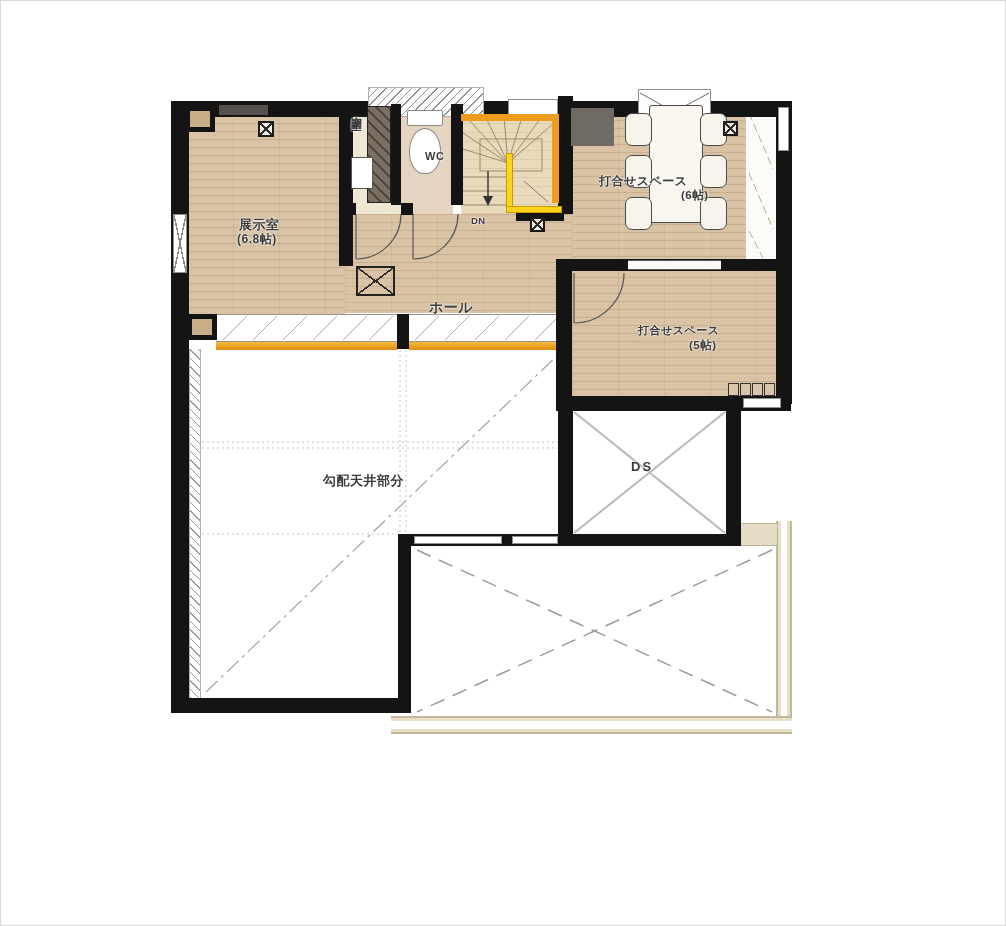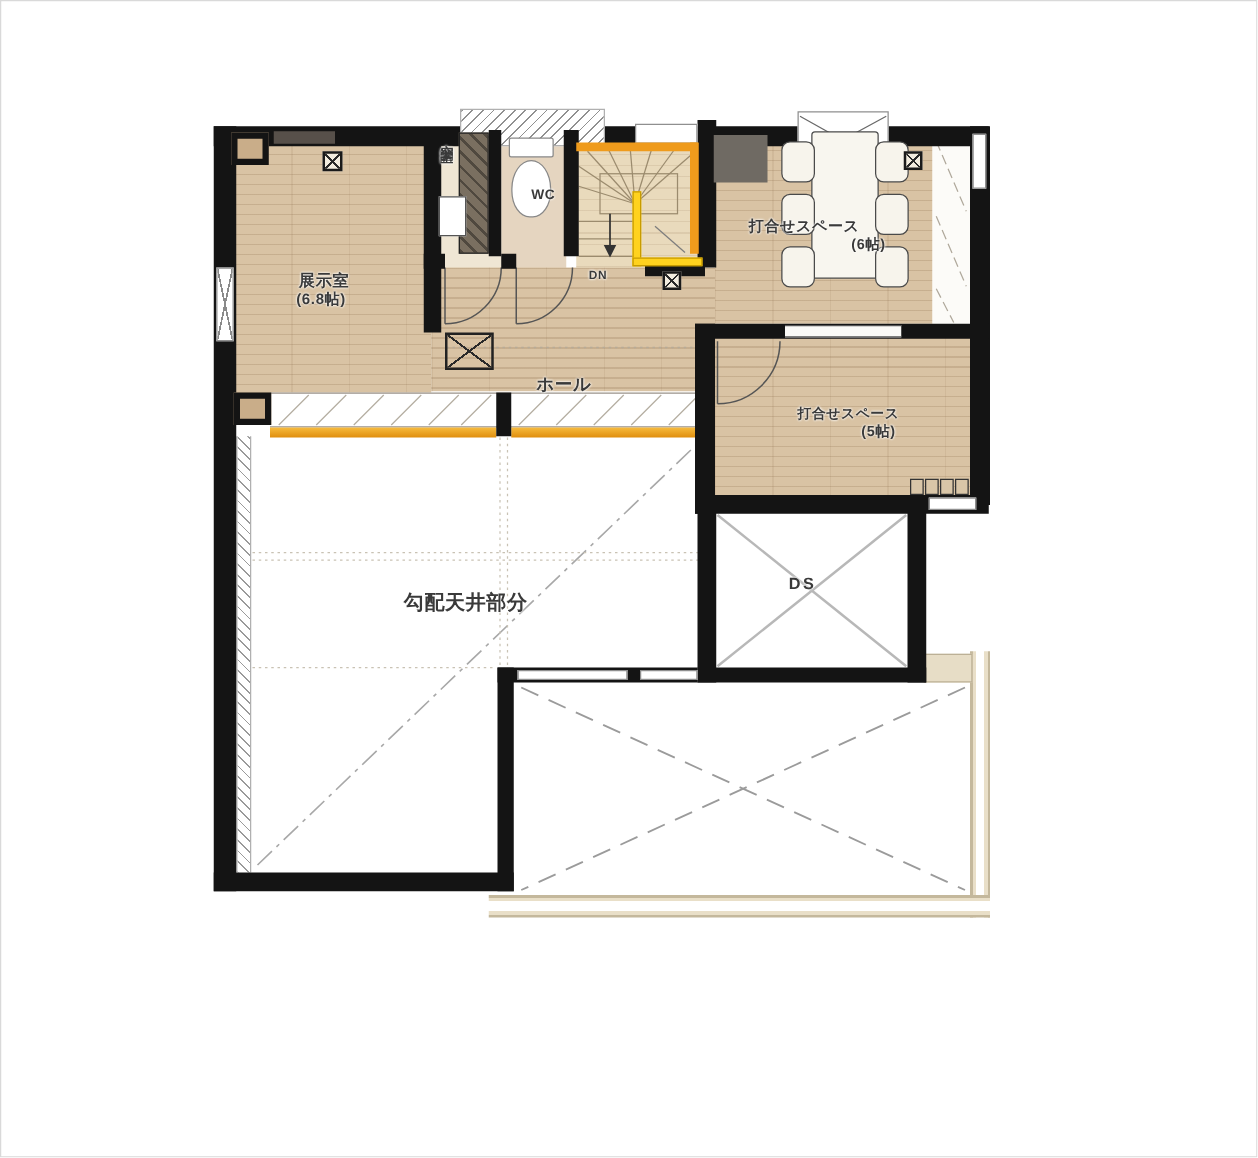--- a/index.html
+++ b/index.html
@@ -228,15 +228,15 @@
   <div class="lbl" style="left:236px;top:230px;font-size:12px;">(6.8帖)</div>
   <div class="lbl" style="left:349px;top:106px;font-size:10.5px;writing-mode:vertical-rl;letter-spacing:2px;">空調室</div>
   <div class="lbl" style="left:424px;top:149px;font-size:11px;">WC</div>
   <div class="lbl" style="left:470px;top:214px;font-size:9.5px;">DN</div>
   <div class="lbl" style="left:428px;top:250px;font-size:14px;margin-top:48px;">ホール</div>
   <div class="lbl" style="left:598px;top:172px;font-size:12px;">打合せスペース</div>
   <div class="lbl" style="left:680px;top:187px;font-size:11.5px;">(6帖)</div>
   <div class="lbl" style="left:637px;top:322px;font-size:11px;">打合せスペース</div>
   <div class="lbl" style="left:688px;top:337px;font-size:11.5px;">(5帖)</div>
   <div class="lbl" style="left:630px;top:458px;font-size:13px;letter-spacing:2px;">DS</div>
-  <div class="lbl" style="left:322px;top:471px;font-size:16px;text-align:center;">勾配天井部分</div>
+  <div class="lbl" style="left:322px;top:471px;font-size:13px;text-align:center;">勾配天井部分</div>
 
 </div>
 
 </body></html>

